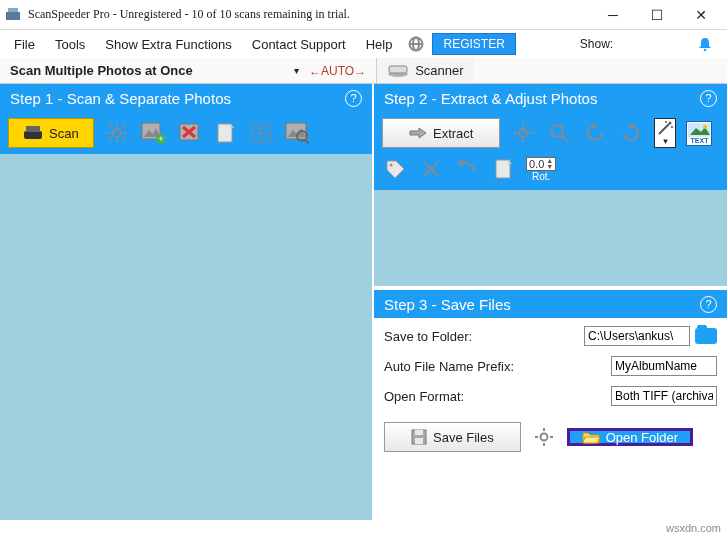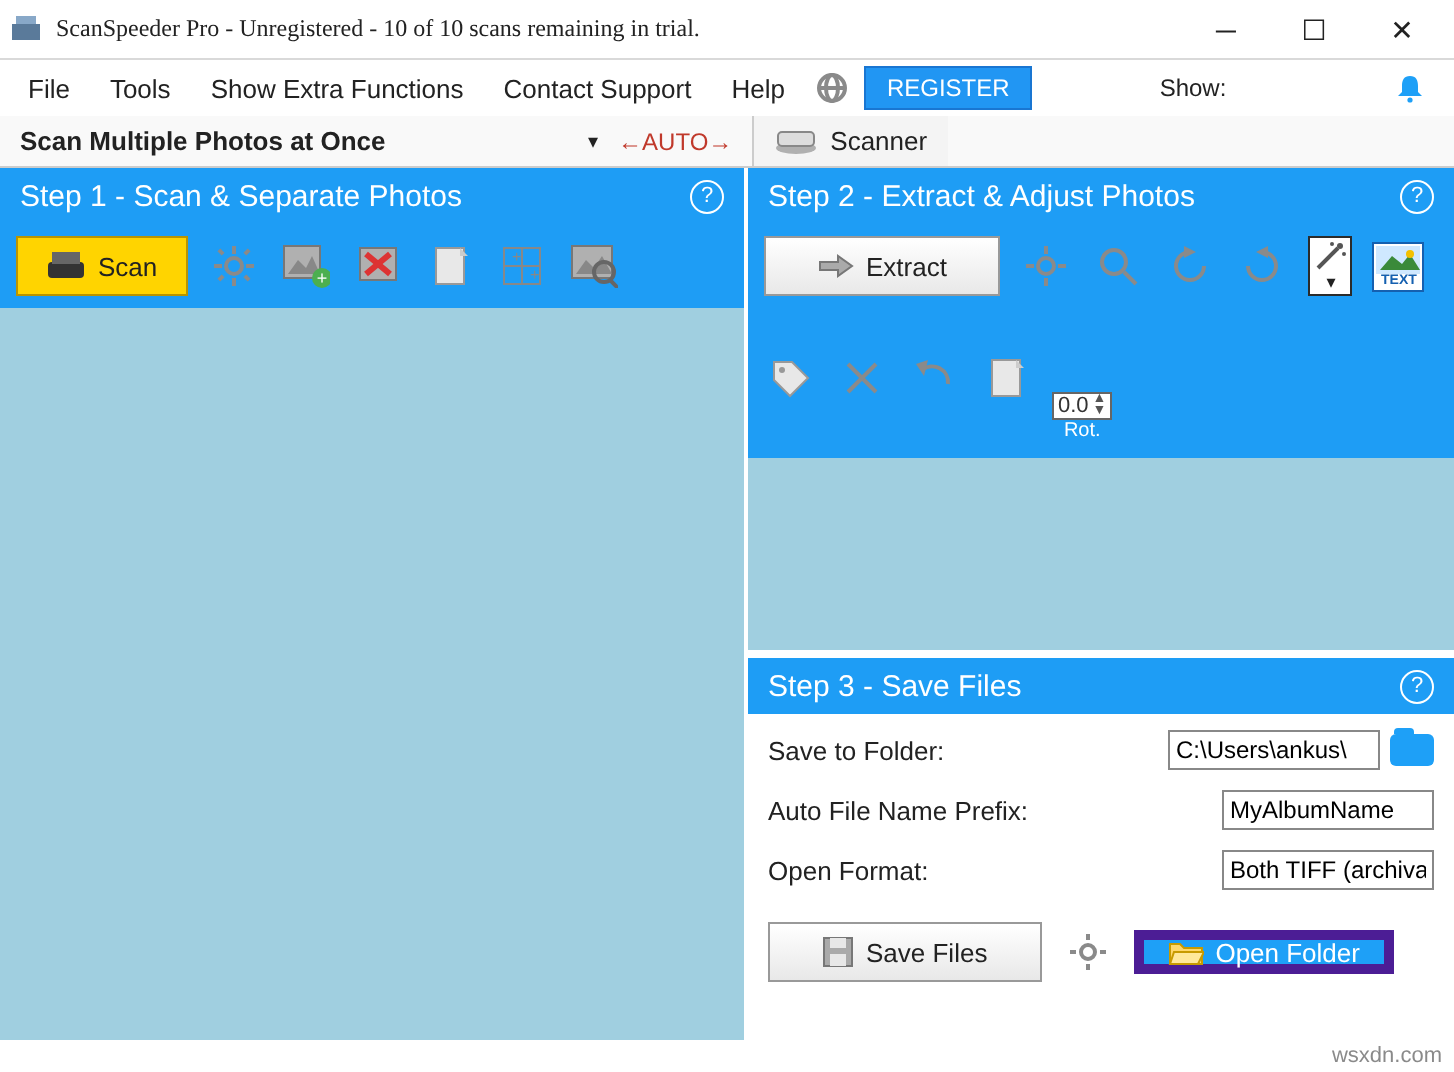--- a/index.html
+++ b/index.html
@@ -52,27 +52,27 @@
 
   
   .s3-body { padding:8px 10px; display:flex; flex-direction:column; gap:10px; font-size:13px; flex:1;}
   .s3-row { display:flex; align-items:center; }
   .s3-row label { flex:1; }
   .s3-row input, .s3-row select { width:106px; border:1px solid #888; padding:1px 3px; font-size:12px; height:20px; }
   .folder-ico { width:22px; height:16px; background:#1ea0f7; border-radius:3px; margin-left:5px; position:relative;}
   .folder-ico:before { content:''; position:absolute; top:-3px; left:2px; width:10px; height:3px; background:#1ea0f7; border-radius:2px 2px 0 0;}
   .s3-actions { display:flex; align-items:center; gap:10px; margin-top:6px;}
   .btn-save { display:flex; align-items:center; gap:6px; }
-  .btn-open { background:#1ea0f7; color:#fff; border:5px solid #4c1d95; display:flex; align-items:center; gap:6px; padding:6px 12px; height:18px;}
+  .btn-open { background:#1ea0f7; color:#fff; border:3px solid #4c1d95; display:flex; align-items:center; gap:6px; padding:6px 12px; height:18px;}
 
   .gear { color:#7e7e7e; }
 
   
   .rot-wrap { display:flex; flex-direction:column; align-items:center; color:#fff; font-size:10px;}
-  .rot-input { display:flex; align-items:center; background:#fff; border:1px solid #666; font-size:11px; color:#333; padding:0 2px;margin-top:40px;}
+  .rot-input { display:flex; align-items:center; background:#fff; border:1px solid #666; font-size:11px; color:#333; padding:0 2px;}
   .spin { display:flex; flex-direction:column; font-size:7px; line-height:6px; margin-left:2px; color:#555;}
   
   .ext-helper { border:1px solid #2b2b2b; padding:1px; background:#fff; display:flex; flex-direction:column; align-items:center;}
   .ext-helper .dd { font-size:9px; }
 
   
   svg { display:block; }
   .grey-fill { fill:#8a8a8a; }
   .grey-stroke { stroke:#8a8a8a; fill:none; stroke-width:2; }
 

